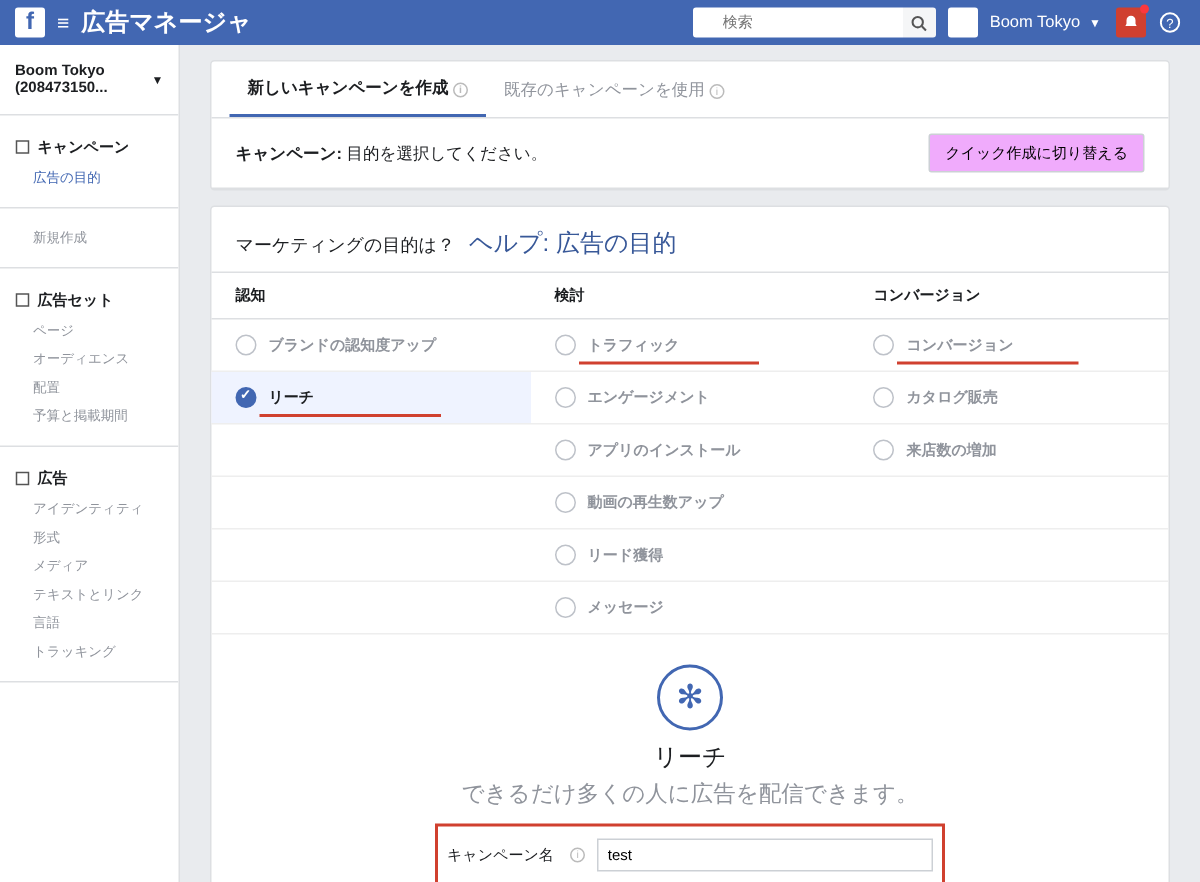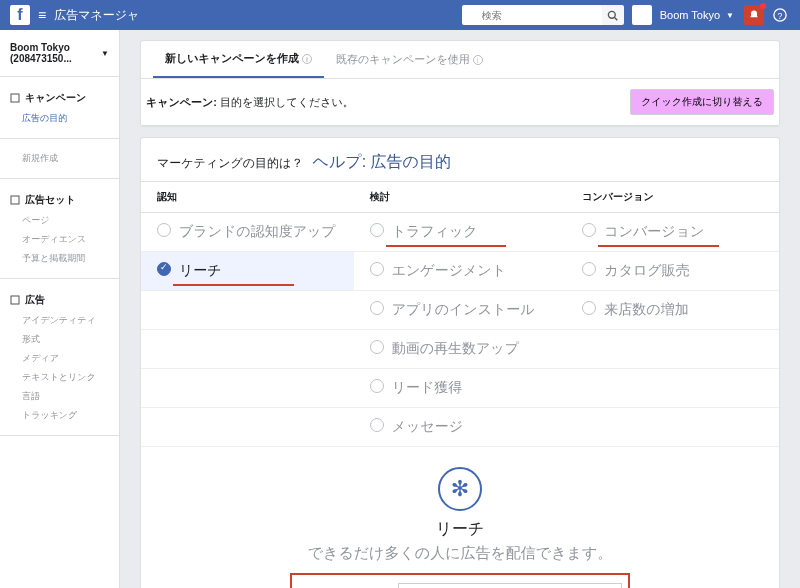--- a/index.html
+++ b/index.html
@@ -1,20 +1,20 @@
 <!DOCTYPE html>
 <html><head>
 <meta charset="utf-8">
 <style>
 *{margin:0;padding:0;box-sizing:border-box;font-family:Helvetica,Arial,sans-serif;}
 body{background:#e9ebee;font-size:11px;color:#1c1e21;}
 .topbar{height:30px;background:#4267b2;display:flex;align-items:center;padding:0 10px;color:#fff;}
 .fb-logo{width:20px;height:20px;background:#fff;color:#4267b2;font-weight:bold;display:flex;align-items:center;justify-content:center;font-size:16px;border-radius:2px;margin-right:8px;}
 .hamburger{margin-right:8px;font-size:14px;}
-.top-title{font-size:12px;font-weight:normal;flex:0 0 auto;}
+.top-title{font-size:16px;font-weight:bold;flex:0 0 auto;}
 .top-spacer{flex:1;}
 .search-box{display:flex;align-items:center;}
 .search-input{width:140px;height:20px;border:none;padding:0 20px;font-size:10px;border-radius:2px 0 0 2px;}
 .search-btn{width:22px;height:20px;background:#f5f6f7;border:none;border-radius:0 2px 2px 0;display:flex;align-items:center;justify-content:center;color:#555;}
 .account-btn{width:20px;height:20px;background:#fff;margin:0 8px;border-radius:2px;}
 .account-name{font-size:11px;margin-right:6px;}
 .chevron{font-size:8px;margin-right:10px;}
 .notif{width:20px;height:20px;background:#d0402f;border-radius:2px;display:flex;align-items:center;justify-content:center;font-size:10px;margin-right:6px;position:relative;}
 .notif::after{content:"";position:absolute;top:-2px;right:-2px;width:6px;height:6px;background:#fa383e;border-radius:50%;}
 .help-icon{width:20px;height:20px;display:flex;align-items:center;justify-content:center;}
@@ -25,30 +25,30 @@
 .nav-hdr{padding:4px 10px;font-size:10px;font-weight:bold;color:#1c1e21;display:flex;align-items:center;gap:5px;}
 .nav-hdr svg{width:10px;height:10px;}
 .nav-item{padding:3px 10px 3px 22px;font-size:9px;color:#90949c;cursor:pointer;}
 .nav-item.active{color:#4267b2;}
 .main{flex:1;overflow-y:auto;padding:0;}
 .card{background:#fff;margin:10px 20px;border:1px solid #dddfe2;border-radius:3px;}
 .tabs{display:flex;border-bottom:1px solid #dddfe2;padding:0 12px;align-items:center;}
 .tab{padding:10px 12px;font-size:11px;color:#90949c;cursor:pointer;}
 .tab.active{color:#1c1e21;border-bottom:2px solid #4267b2;font-weight:bold;}
 .info-ico{display:inline-block;width:10px;height:10px;border:1px solid #bbb;border-radius:50%;font-size:7px;line-height:9px;text-align:center;color:#bbb;margin-left:3px;}
-.campaign-row{display:flex;justify-content:space-between;align-items:center;padding:10px 5px;border-bottom:1px solid #dddfe2;}
+.campaign-row{display:flex;justify-content:space-between;align-items:center;padding:10px 16px;border-bottom:1px solid #dddfe2;}
 .campaign-label{font-size:11px;}
 .campaign-label b{font-weight:bold;}
 .quick-btn{padding:5px 10px;border:1px solid #ccd0d5;background:#f0abfc;border-radius:2px;font-size:10px;cursor:pointer;}
 .objective-hdr{padding:14px 16px 8px;font-size:12px;}
 .objective-hdr a{color:#385898;text-decoration:none;font-size:16px;margin-left:6px;}
 .obj-table{width:100%;border-collapse:collapse;}
 .obj-table th{text-align:left;padding:8px 16px;font-size:10px;font-weight:bold;border-top:1px solid #dddfe2;border-bottom:1px solid #dddfe2;width:33.3%;}
 .obj-table td{padding:0;border-bottom:1px solid #eee;vertical-align:top;}
-.obj-cell{padding:10px 16px;font-size:14px;color:#90949c;display:flex;align-items:flex-start;gap:8px;cursor:pointer;position:relative;}
+.obj-cell{padding:10px 16px;font-size:10px;color:#90949c;display:flex;align-items:flex-end;gap:8px;cursor:pointer;position:relative;font-weight:bold;}
 .obj-cell.selected{background:#eff3ff;color:#1c1e21;}
 .obj-cell.underlined::after{content:"";position:absolute;bottom:4px;left:32px;right:60px;height:2px;background:#d0402f;}
 .obj-icon{width:14px;height:14px;border:1.5px solid #bec2c9;border-radius:50%;flex-shrink:0;}
 .obj-icon.sel{background:#4267b2;border-color:#4267b2;position:relative;}
 .obj-icon.sel::after{content:"✓";color:#fff;font-size:9px;position:absolute;top:-1px;left:2px;}
 .reach-section{text-align:center;padding:20px;}
 .reach-circle{width:44px;height:44px;border:2px solid #4267b2;border-radius:50%;display:inline-flex;align-items:center;justify-content:center;color:#4267b2;font-size:22px;}
 .reach-title{font-size:16px;color:#1c1e21;margin-top:8px;}
 .reach-sub{font-size:15px;color:#90949c;margin-top:4px;}
 .form-area{max-width:340px;margin:10px auto;text-align:left;}
@@ -112,20 +112,21 @@
         </div>
         <div class="nav-group">
           <div class="nav-hdr">
             <svg viewBox="0 0 10 10">
               <rect x="1" y="1" width="8" height="8" fill="none" stroke="#555"></rect>
             </svg>
             <span>広告セット</span>
           </div>
           <div class="nav-item">ページ</div>
           <div class="nav-item">オーディエンス</div>
+          <div class="nav-item">配置</div>
           <div class="nav-item">予算と掲載期間</div>
         </div>
         <div class="nav-group">
           <div class="nav-hdr">
             <svg viewBox="0 0 10 10">
               <rect x="1" y="1" width="8" height="8" fill="none" stroke="#555"></rect>
             </svg>
             <span>広告</span>
           </div>
           <div class="nav-item">アイデンティティ</div>

